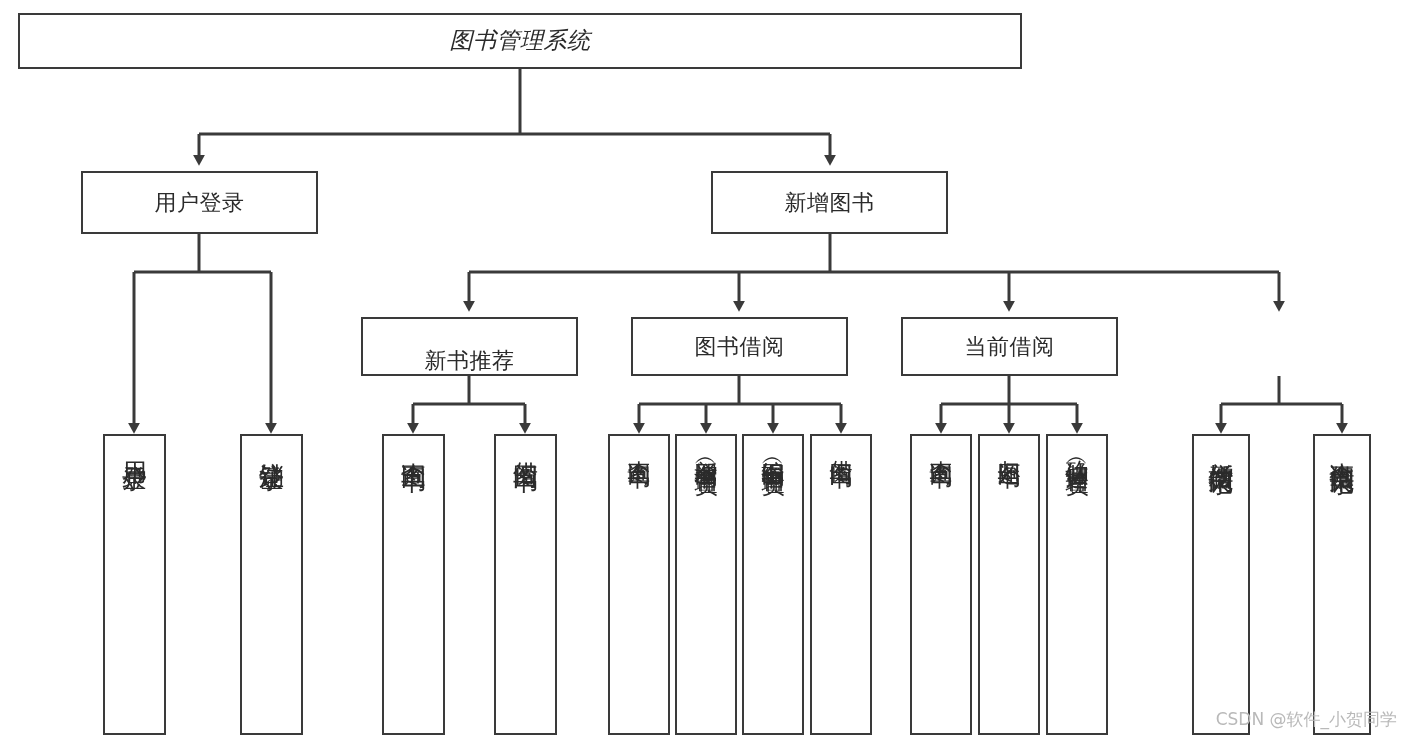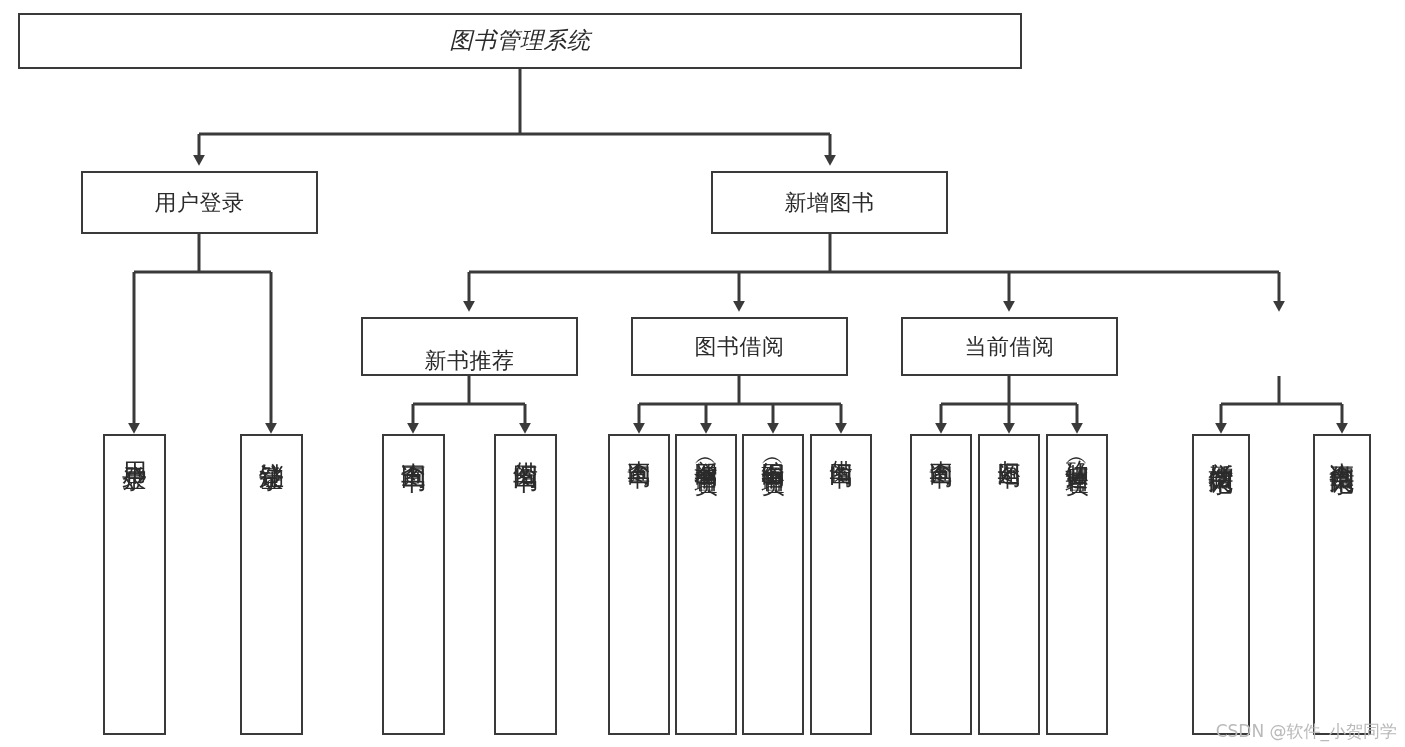--- a/index.html
+++ b/index.html
@@ -67,21 +67,21 @@
     line-height: 1;
     text-align: start;
   }
   .node.leaf.narrow .label {
     font-size: 23px;
   }
   
   #watermark {
     position: absolute;
     right: 8px;
-    bottom: 4px;
+    bottom: 16px;
     font-size: 17px;
     color: #b9b9b9;
     z-index: 5;
     white-space: nowrap;
     user-select: none;
     margin-left: 36px;
   }
 </style>
 </head>
 <body>

